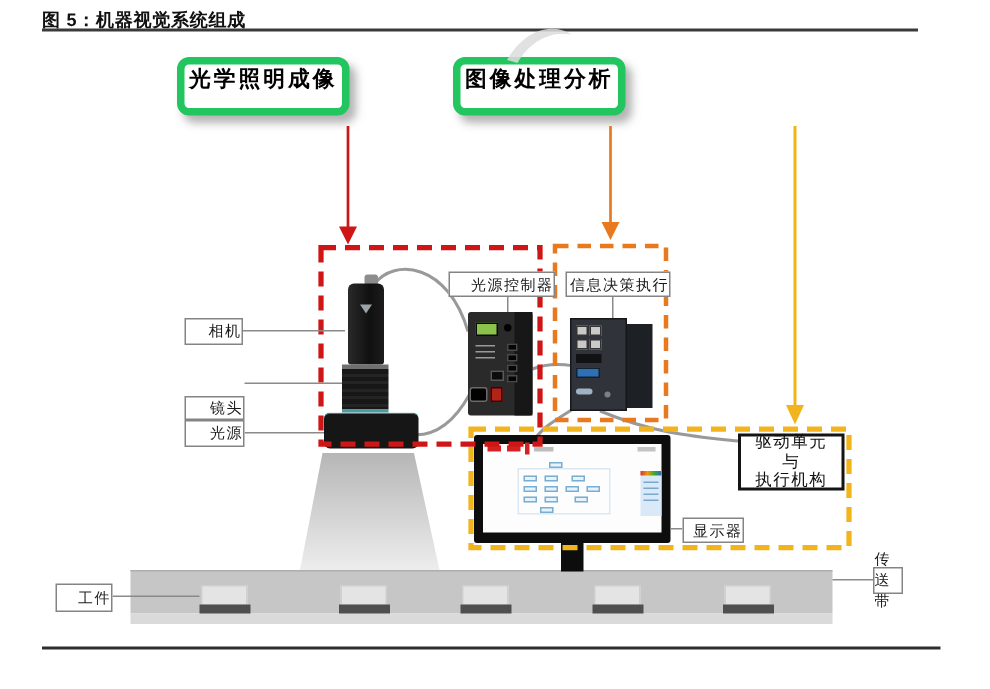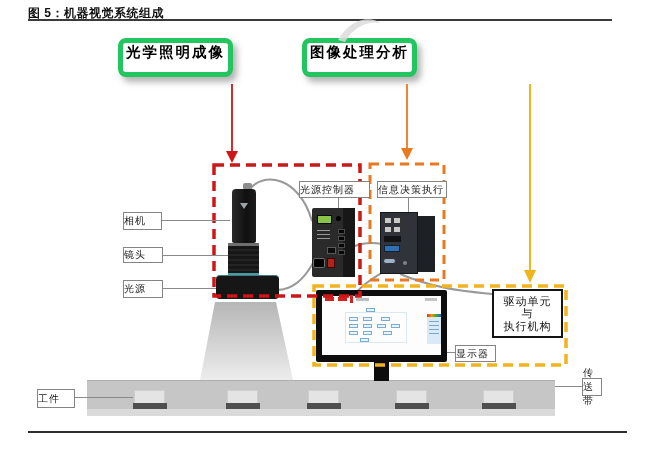--- a/index.html
+++ b/index.html
@@ -9,25 +9,25 @@
   
   .fig-title{left:28px;top:5px;font:bold 12px "Liberation Sans",sans-serif;color:#111;letter-spacing:.5px;}
   .title-rule{left:28px;top:19px;width:584px;height:2px;background:#3a3a3a;}
   .src-rule{left:28px;top:431px;width:599px;height:2px;background:#2e2e2e;}
   .src-text{left:30px;top:438px;font:10.5px "Liberation Sans",sans-serif;color:#3c3c3c;}
   
   .stage{top:38px;height:39px;width:115px;background:#fff;border:5px solid #22c55e;border-radius:8px;
          box-shadow:4px 5px 6px rgba(105,105,105,.5);display:flex;justify-content:center;
          font:bold 14.5px "Liberation Serif",serif;letter-spacing:2px;color:#000;box-sizing:border-box;}
   
-  .tag{background:#fff;border:1px solid #848484;display:flex;align-items:center;justify-content:flex-start;
+  .tag{background:#fff;border:1px solid #848484;display:flex;align-items:center;justify-content:flex-end;
        font:10px "Liberation Serif",serif;color:#1a1a1a;letter-spacing:1px;box-sizing:border-box;}
   .cline{background:#8a8a8a;}
   
-  .drive{left:492px;top:289px;width:71px;height:49px;background:#fff;border:2.5px solid #141414;
+  .drive{left:492px;top:289px;width:71px;height:38px;background:#fff;border:2.5px solid #141414;
          box-sizing:border-box;display:flex;flex-direction:column;align-items:center;justify-content:center;
          font:11px "Liberation Serif",serif;line-height:1.15;color:#111;letter-spacing:1px;}
   
   .belt{left:87px;top:380px;width:468px;height:29px;background:#c6c6c6;border-top:1px solid #aeaeae;box-sizing:border-box;}
   .belt2{left:87px;top:409px;width:468px;height:7px;background:#dadada;}
   .wp-top{top:390px;width:31px;height:14px;background:#e4e4e4;border:1px solid #cfcfcf;box-sizing:border-box;}
   .wp-bar{top:403px;width:34px;height:6px;background:#4f4f4f;}
   
   .cam-conn{left:243px;top:183px;width:9px;height:7px;background:#8d8d8d;border-radius:2px;}
   .cam-body{left:232px;top:189px;width:24px;height:54px;border-radius:4px 4px 2px 2px;
@@ -197,21 +197,21 @@
   <div class="abs cline" style="left:163px;top:288px;width:53px;height:1px;"></div>
   <div class="abs cline" style="left:338px;top:198px;width:1px;height:10px;"></div>
   <div class="abs cline" style="left:408px;top:198px;width:1px;height:14px;"></div>
   <div class="abs cline" style="left:447px;top:352px;width:8px;height:1px;"></div>
   <div class="abs cline" style="left:555px;top:386px;width:27px;height:1px;"></div>
   <div class="abs cline" style="left:75px;top:397px;width:58px;height:1px;"></div>
 
   <div class="abs tag" style="left:123px;top:212px;width:39px;height:18px;">
     <span>相机</span>
   </div>
-  <div class="abs tag" style="left:123px;top:247px;width:40px;height:16px;">
+  <div class="abs tag" style="left:123px;top:264px;width:40px;height:16px;">
     <span>镜头</span>
   </div>
   <div class="abs tag" style="left:123px;top:280px;width:40px;height:18px;">
     <span>光源</span>
   </div>
   <div class="abs tag" style="left:299px;top:181px;width:71px;height:17px;">
     <span>光源控制器</span>
   </div>
   <div class="abs tag" style="left:377px;top:181px;width:70px;height:17px;">
     <span>信息决策执行</span>

